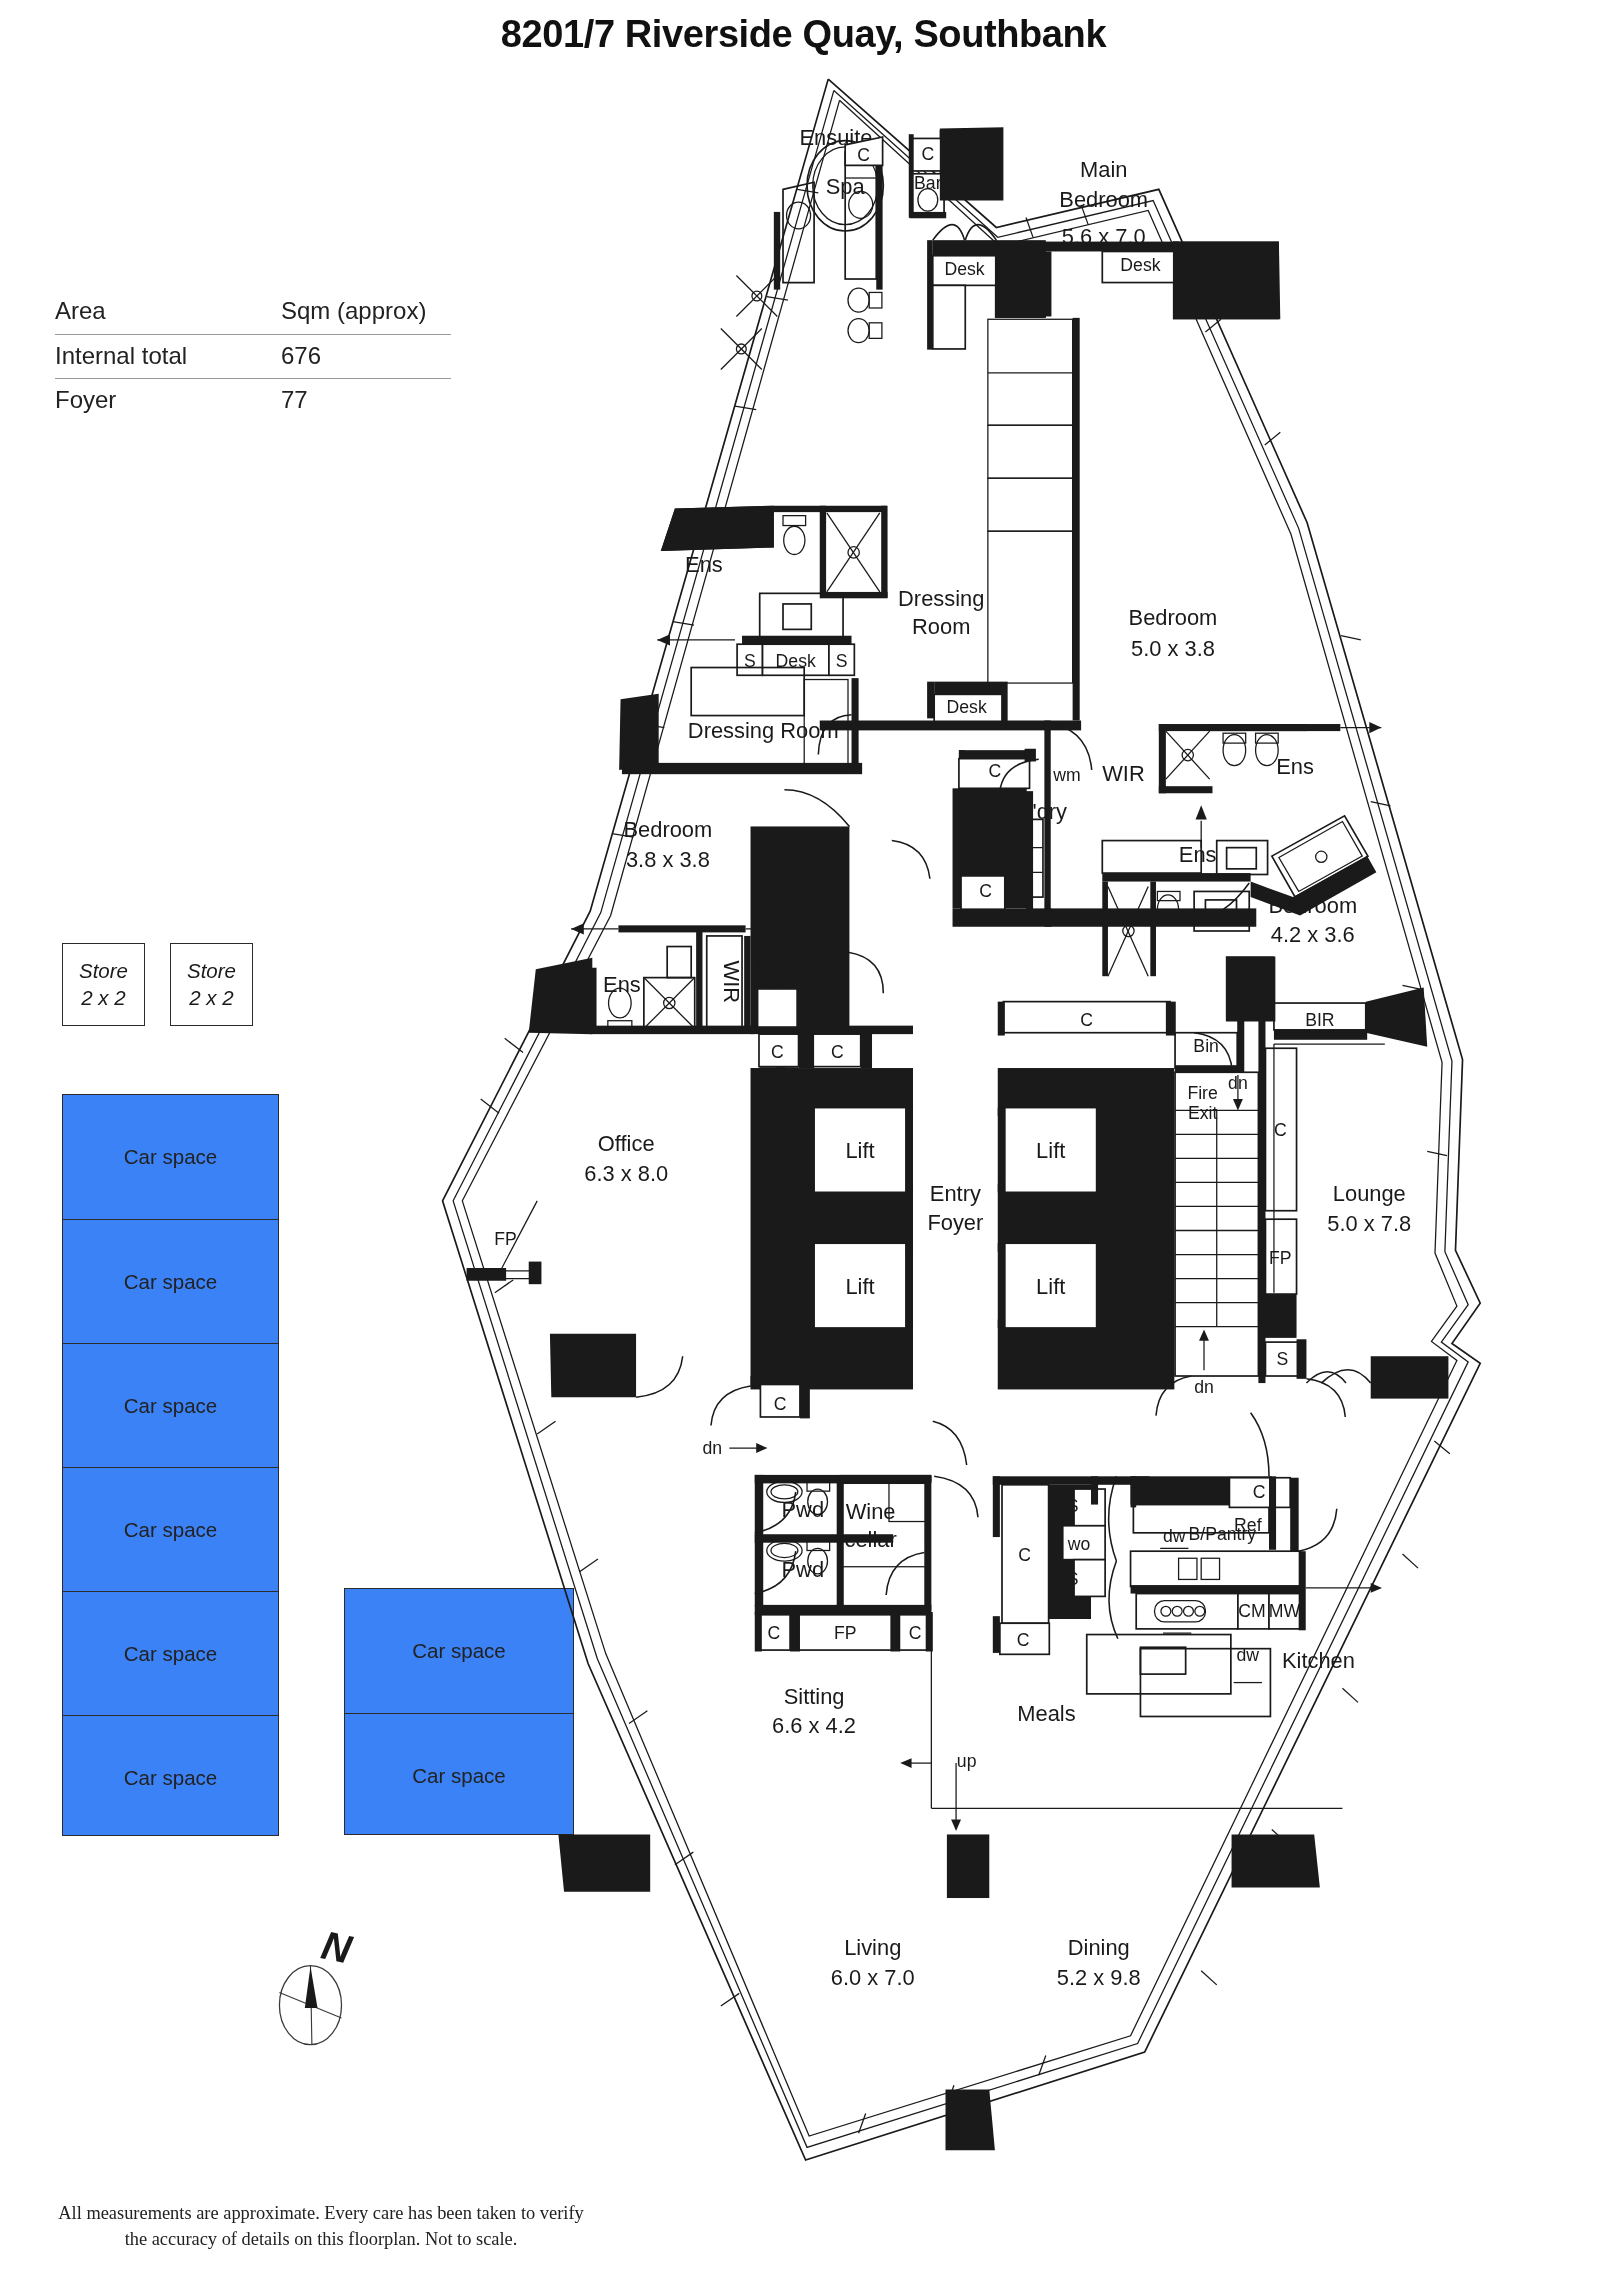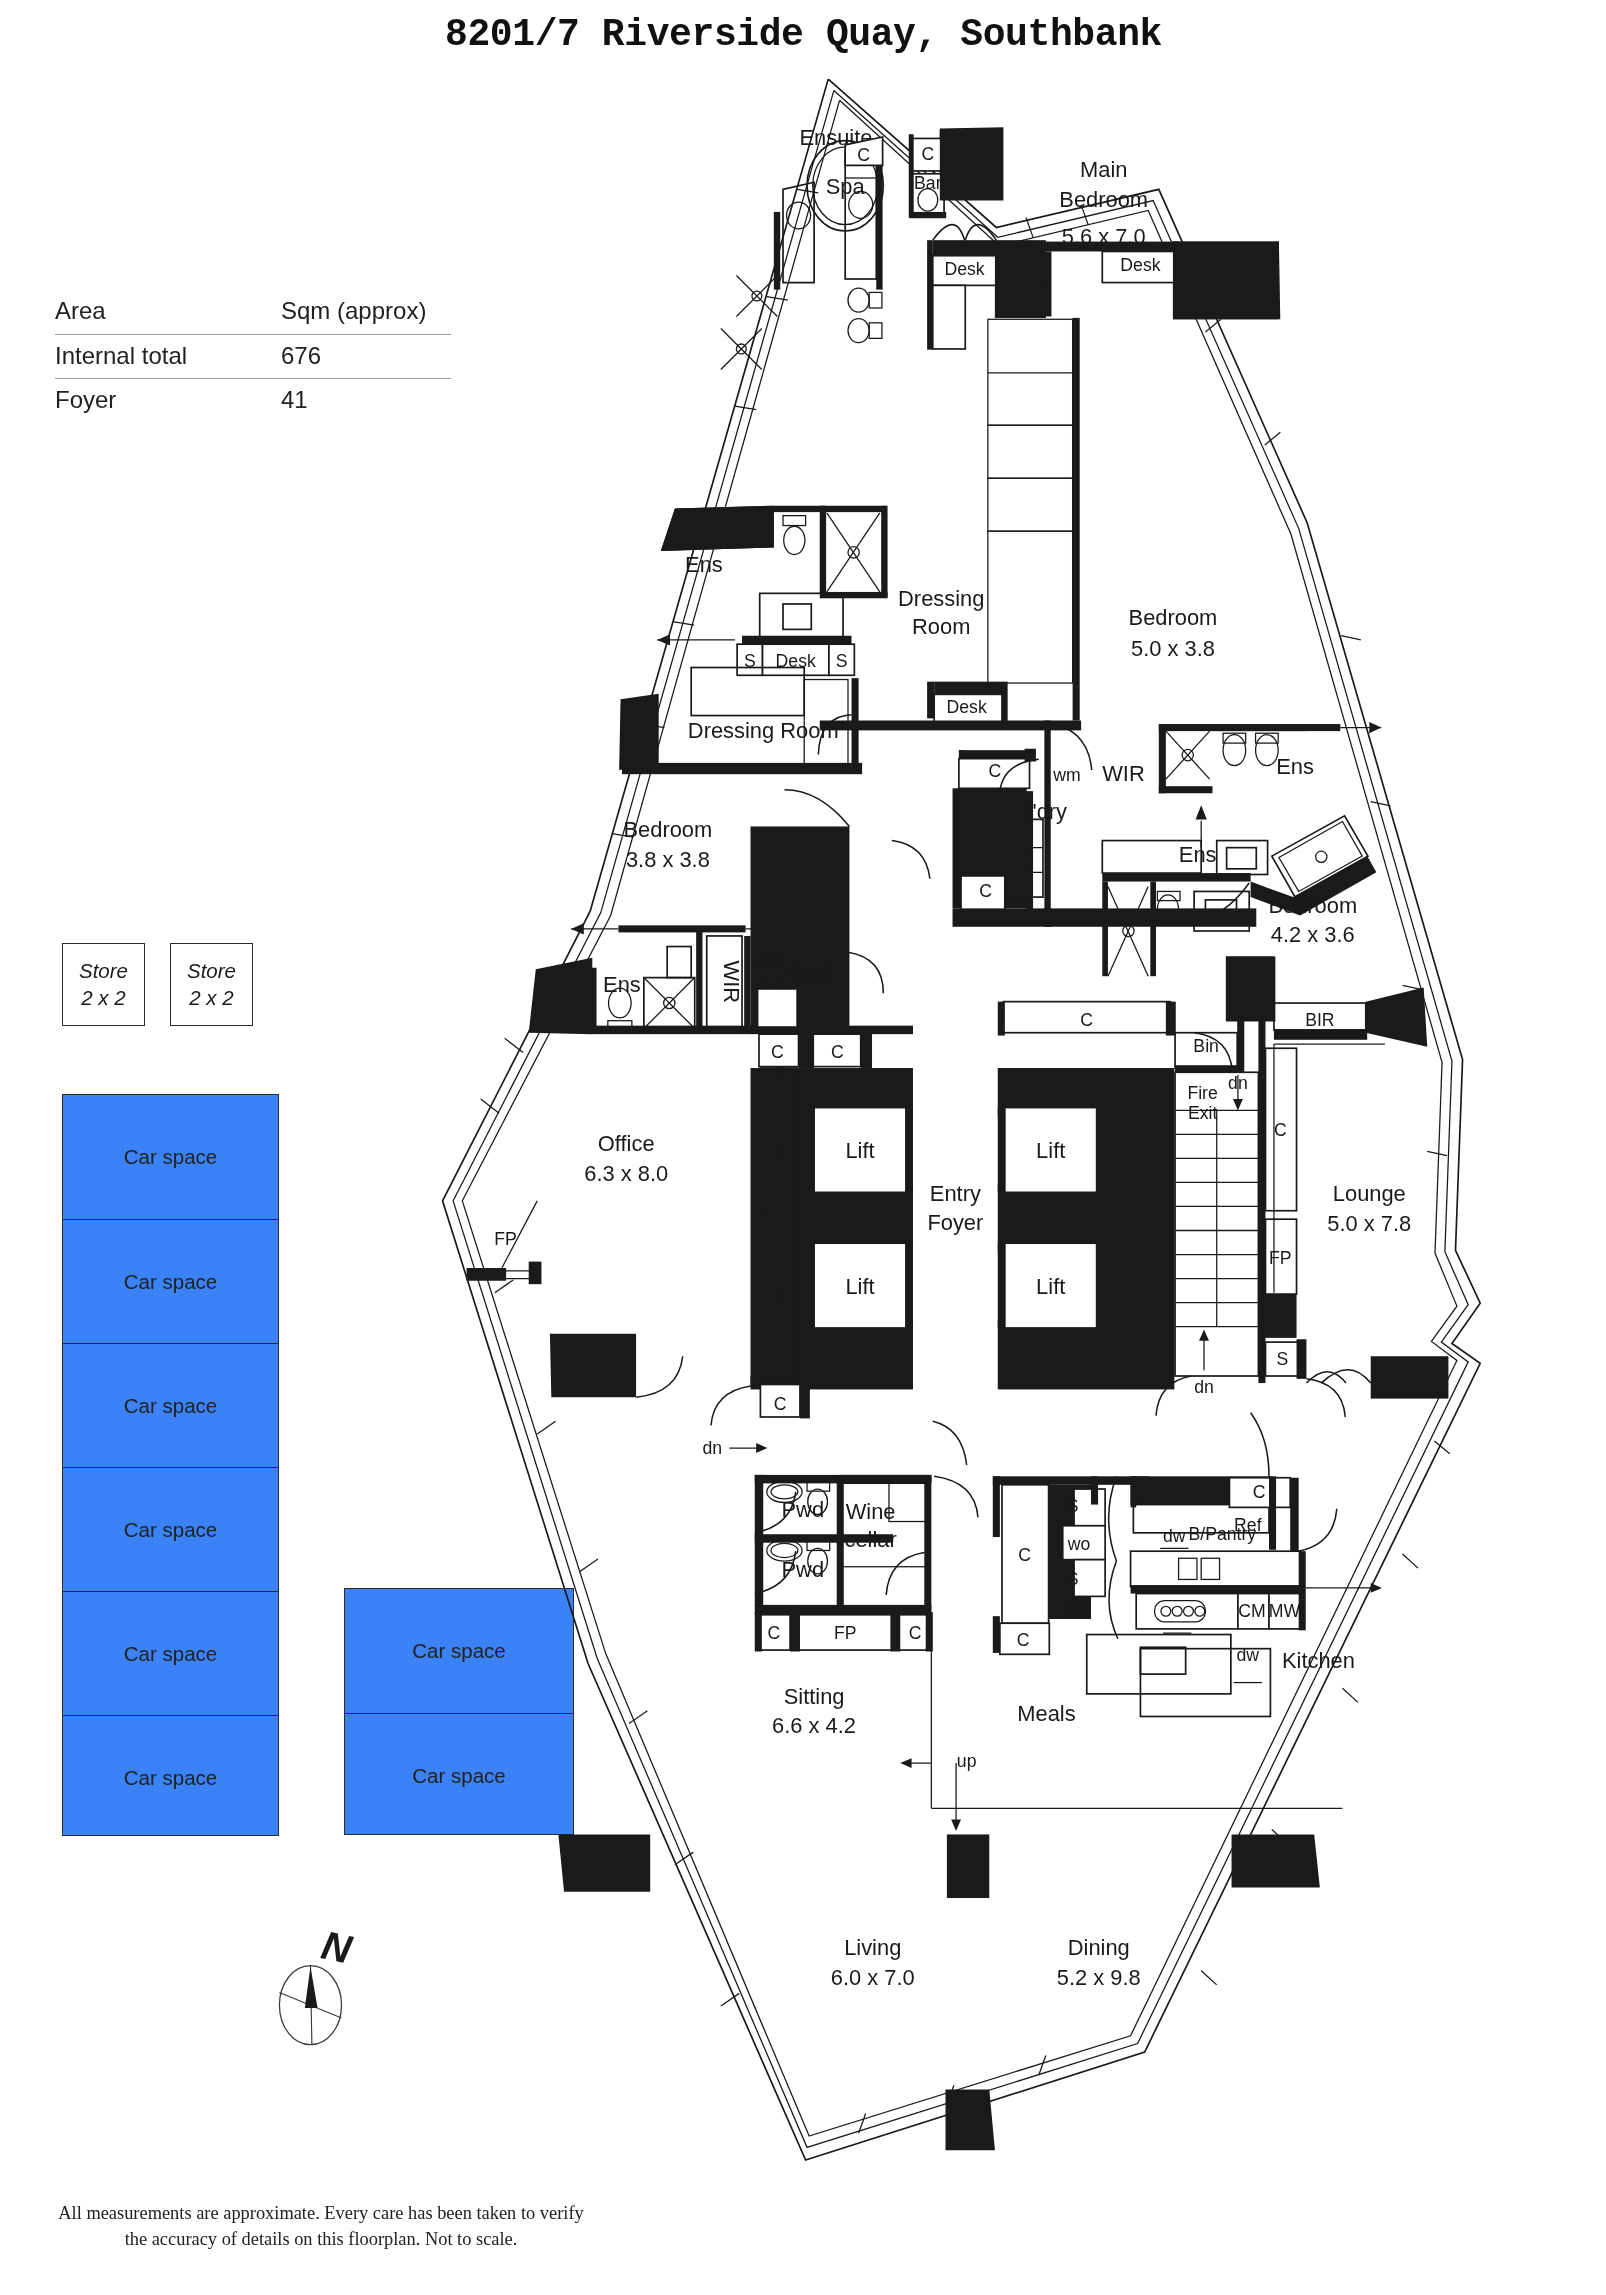--- a/index.html
+++ b/index.html
@@ -3,21 +3,21 @@
 <meta charset="utf-8">
 <style>
   html,body{margin:0;padding:0;background:#fff;}
   body{width:1607px;height:2295px;position:relative;
        font-family:"Liberation Sans","DejaVu Sans",sans-serif;color:#1a1a1a;}
 
   #page{position:absolute;inset:0;width:1607px;height:2295px;overflow:hidden;background:#fff;}
 
   
   #title{position:absolute;top:12.7px;left:0;width:1607px;text-align:center;
-         font-size:38px;font-weight:bold;letter-spacing:-0.4px;color:#111;font-family:Liberation Mono, monospace;}
+         font-size:38px;font-weight:bold;letter-spacing:-0.4px;color:#111;}
 
   
   #area-table{position:absolute;left:55px;top:290px;width:396px;}
   #area-table table{border-collapse:collapse;width:100%;}
   #area-table td{font-size:24px;padding:7px 0 8.5px 0;color:#222;}
   #area-table .c1{width:226px;}
   #area-table .hdr td{border-bottom:1.4px solid #9a9a9a;}
   #area-table .row td{border-bottom:1.4px solid #9a9a9a;}
   #area-table .rowlast td{border-bottom:none;}
 
@@ -71,21 +71,21 @@
           <tr class="hdr">
         <td class="c1">Area</td>
         <td>Sqm (approx)</td>
       </tr>
       <tr class="row">
         <td class="c1">Internal total</td>
         <td>676</td>
       </tr>
       <tr class="rowlast">
         <td class="c1">Foyer</td>
-        <td>41</td>
+        <td>77</td>
       </tr>
     </tbody>
       </table>
   </div>
 
   <div class="store-box" id="store-1">
     <span>Store</span>
     <span>2 x 2</span>
   </div>
   <div class="store-box" id="store-2">

